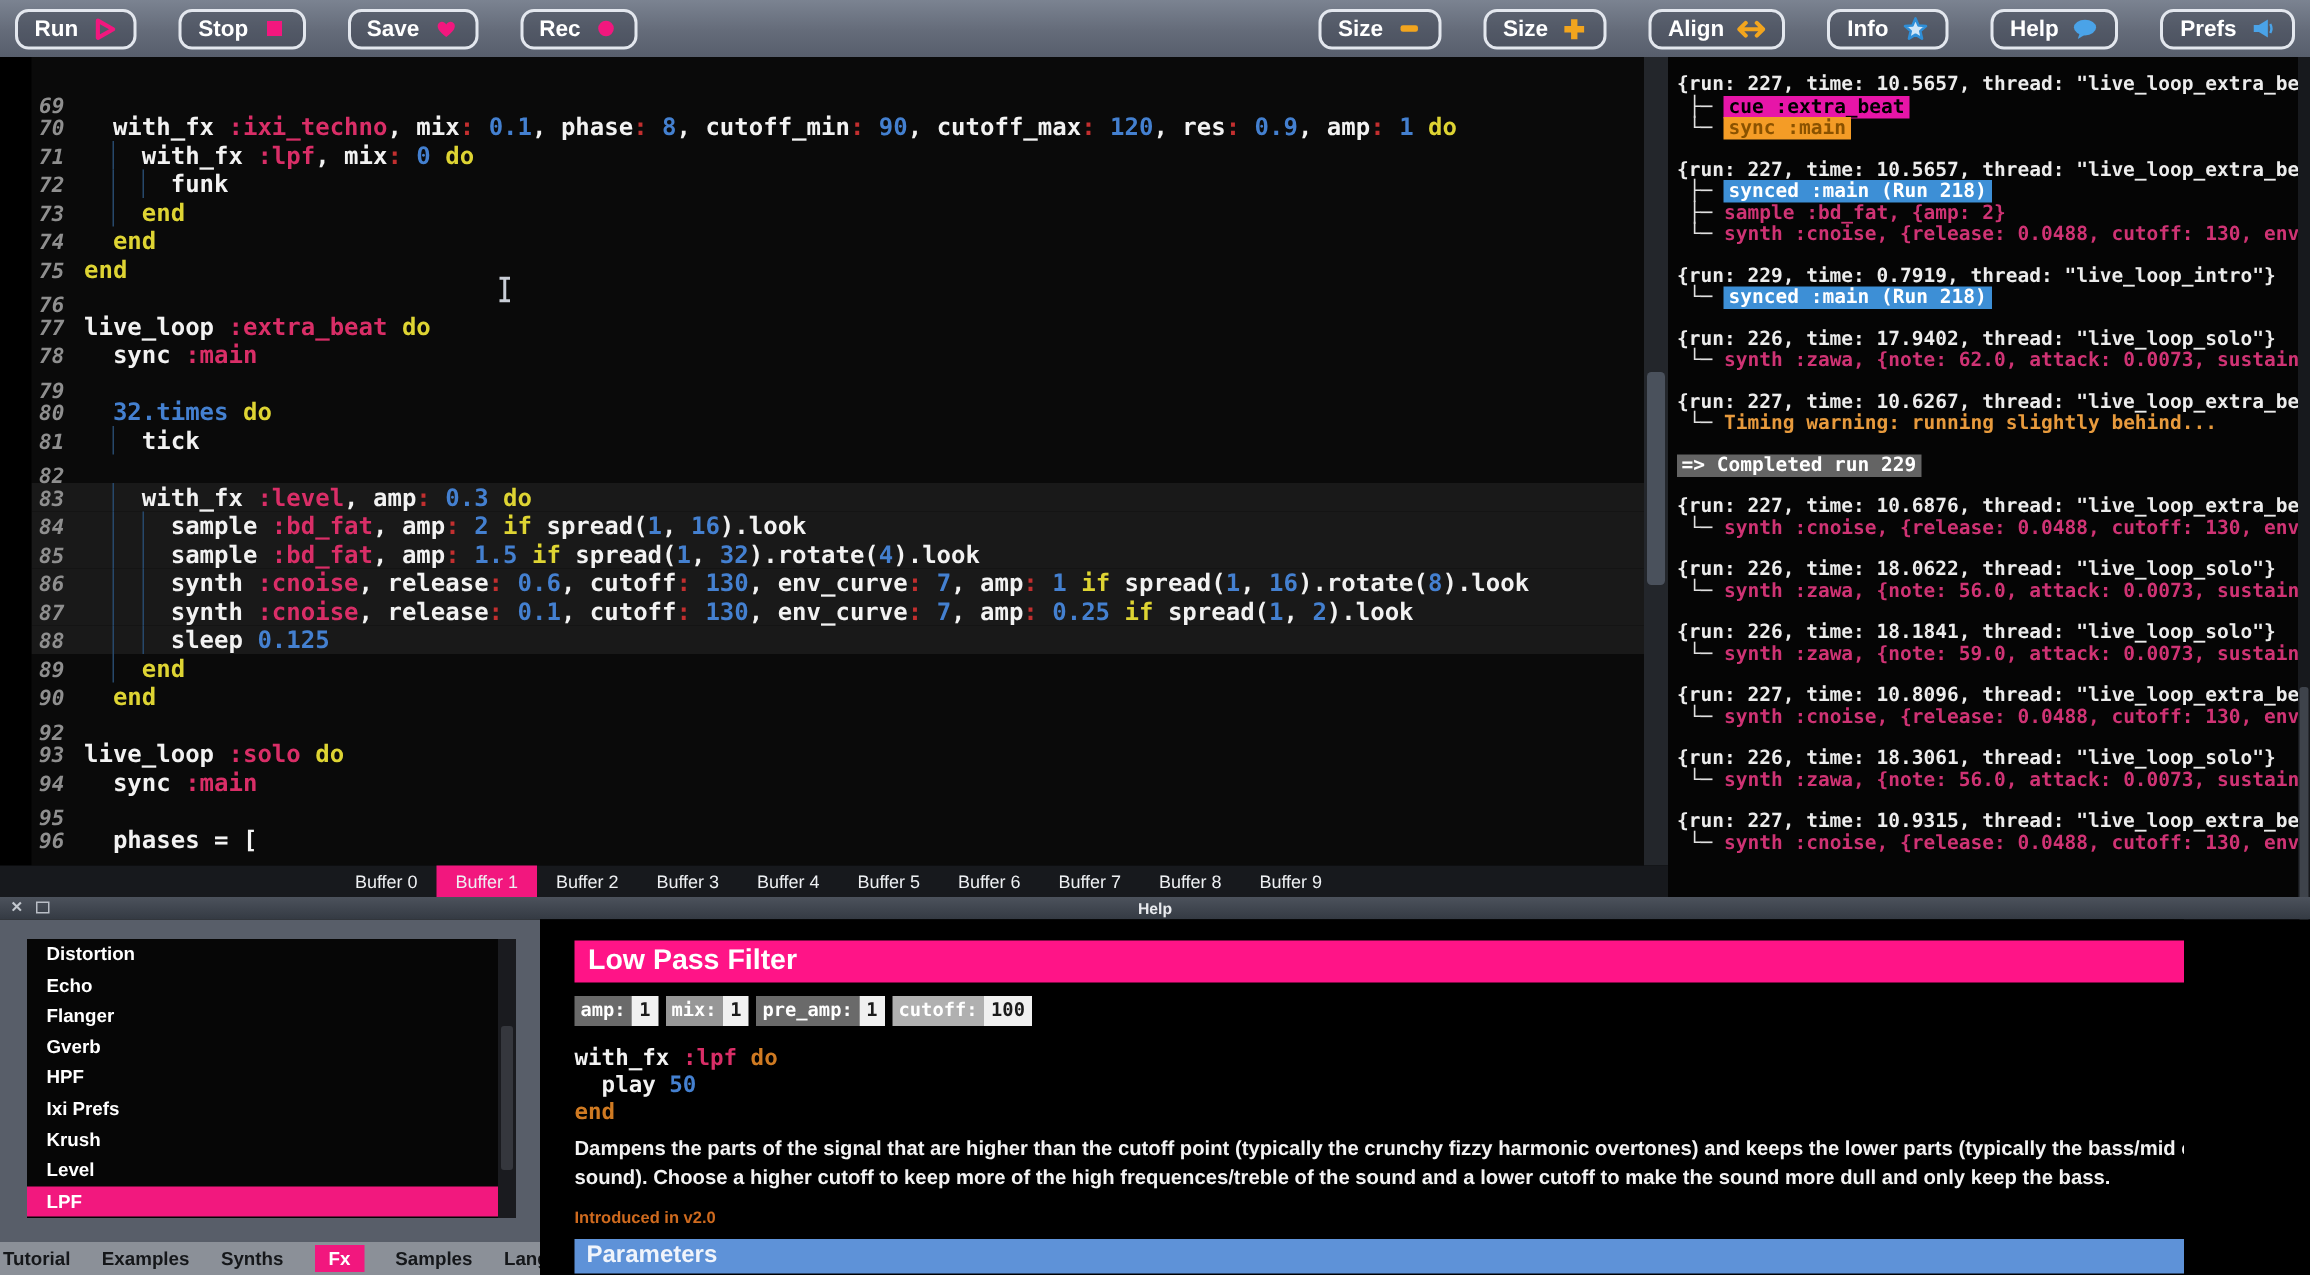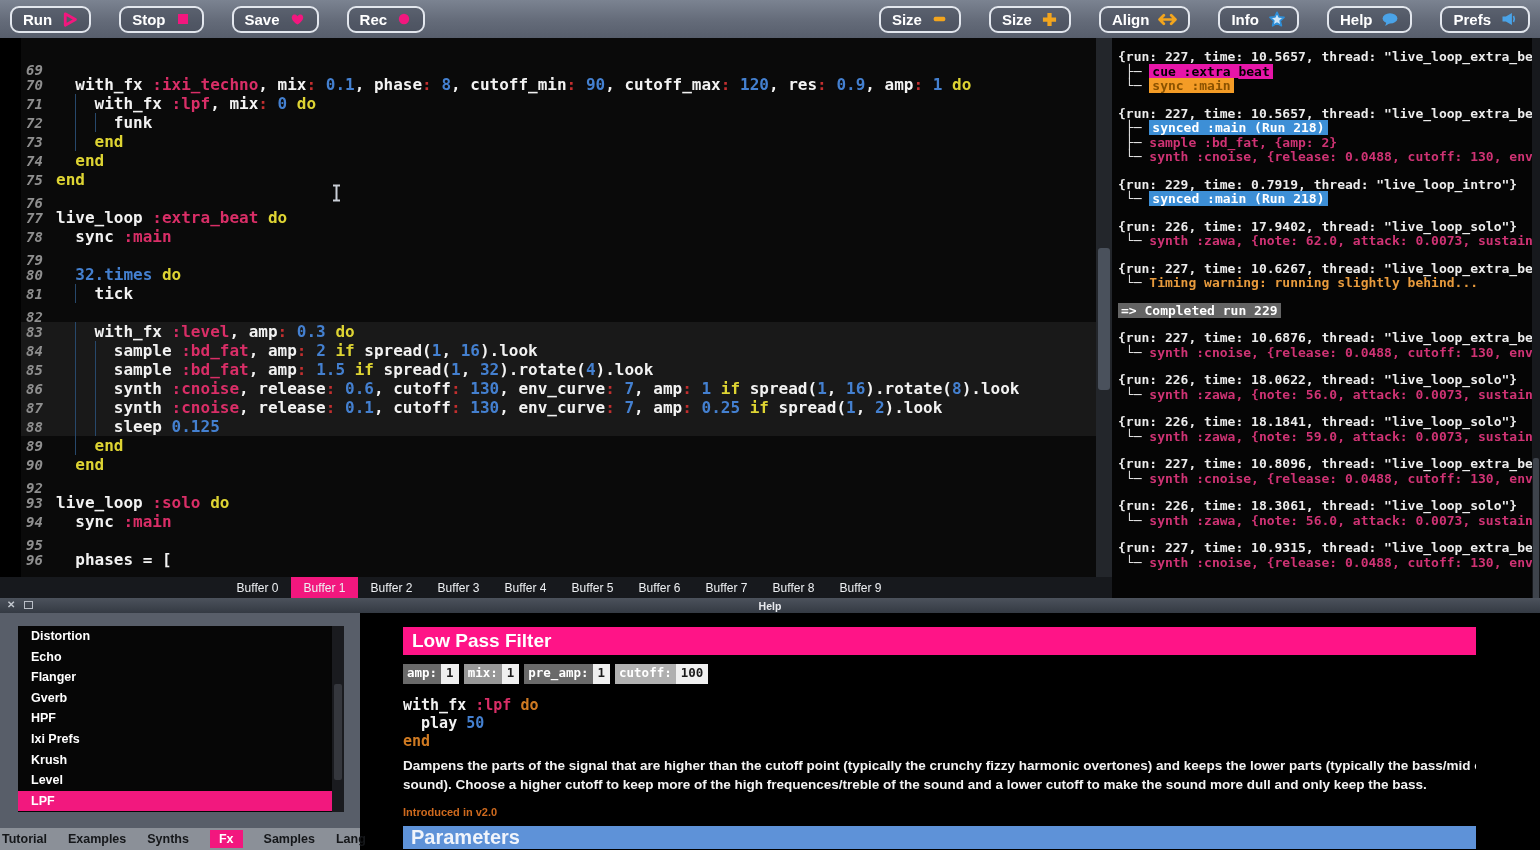--- a/index.html
+++ b/index.html
@@ -69,36 +69,36 @@
   .fx-item { height:20.6px; line-height:20.6px; padding-left:13px; color:#fff;
     font-size:12.5px; font-weight:bold; }
   .fx-item.sel { background:#f2187e; }
   .fx-scroll { position:absolute; right:0; top:0; width:12px; height:186px; background:#1a1b1f; }
   .fx-thumb { position:absolute; left:2px; width:8px; top:58px; height:96px; background:#35373d; border-radius:2px; }
   .help-tabs { position:absolute; left:0; top:215px; width:360px; height:22px; background:#8b9098;
     display:flex; align-items:center; padding:0 2px; gap:21px; }
   .help-tab { color:#15171a; font-size:12.5px; font-weight:bold; }
   .help-tab.active { background:#f2177e; color:#fff; padding:2px 9px; }
 
-  .help-right { position:absolute; left:380px; top:0; width:1096px; height:237px; background:#000;
+  .help-right { position:absolute; left:360px; top:0; width:1096px; height:237px; background:#000;
     padding:14px 0 0 23px; overflow:hidden; }
   .help-title-bar { width:1133px; height:28px; background:#ff1487; color:#fff;
     font-size:19px; font-weight:bold; line-height:28px; padding-left:9px; }
   .chip-row { margin-top:9px; height:20px; font-family:"DejaVu Sans Mono", monospace;
     font-size:12.5px; font-weight:bold; display:flex; }
   .chip { display:flex; margin-right:5px; }
   .chip-label { padding:1px 4px; color:#fff; }
   .chip-label.dark { background:#6a6a6a; } .chip-label.mid { background:#979797; } .chip-label.light { background:#b0b0b0; }
   .chip-value { padding:1px 5px; background:#f0f0f0; color:#1a1a1a; }
   .help-code { margin-top:12px; font-family:"DejaVu Sans Mono", monospace; font-size:15px;
     font-weight:bold; line-height:18px; white-space:pre; }
   .help-desc { margin-top:6px; width:1133px; color:#f2f2f2; font-size:13.5px; font-weight:bold; line-height:19px; }
   .help-intro { margin-top:12px; color:#cf6a1e; font-size:11px; font-weight:bold; }
   .help-section { margin-top:8px; width:1133px; height:23px; background:#5e92d8; color:#f0f4fb;
-    font-size:20px; font-weight:bold; line-height:22px; padding-left:8px; }
+    font-size:16px; font-weight:bold; line-height:22px; padding-left:8px; }
 
   .cursor-ibeam { position:absolute; left:331px; top:184px; z-index:60; }
 </style>
 </head>
 <body>
 
 <div class="toolbar">
   <div class="tb-group" id="tb-left">
       <div class="tb-btn">
         <span>Run</span>

